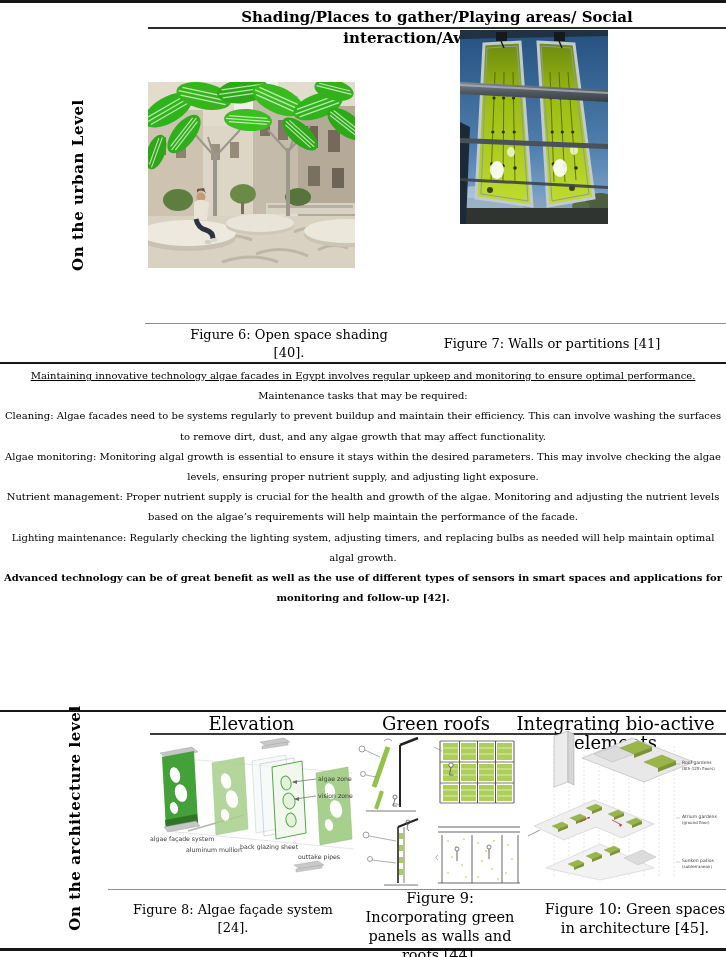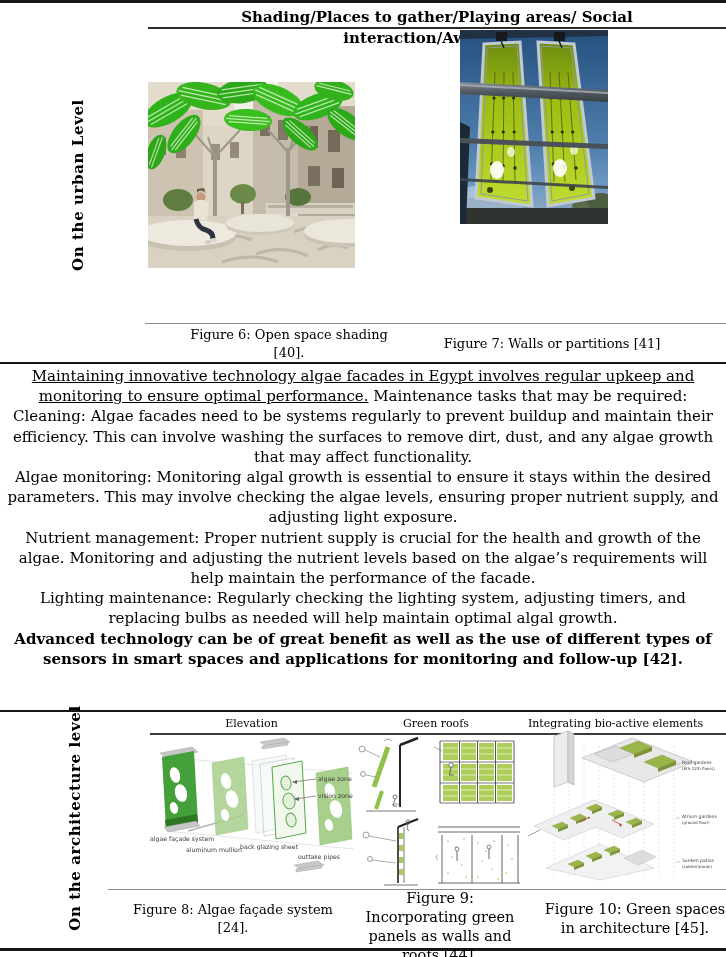--- a/index.html
+++ b/index.html
@@ -2,27 +2,27 @@
 <html><head>
 <meta charset="utf-8">
 <style>
   html,body{margin:0;padding:0;background:#fff;}
   .page{position:relative;width:726px;height:957px;background:#fff;overflow:hidden;
         font-family:"DejaVu Serif","Liberation Serif",serif;color:#000;}
   .abs{position:absolute;}
   .rule{position:absolute;background:#161616;}
   .thinrule{position:absolute;background:#8f8f8f;}
   .hdr{font-weight:bold;font-size:15px;text-align:center;line-height:21px;}
-  .colhdr{font-size:11px;text-align:center;line-height:19px;}
+  .colhdr{font-size:18px;text-align:center;line-height:19px;}
   .cap{font-size:13px;text-align:center;line-height:18px;}
   .capS{font-size:14.5px;text-align:center;line-height:19px;}
   .flexc{display:flex;align-items:center;justify-content:center;}
   .vlabel-box{position:absolute;display:flex;align-items:center;justify-content:center;}
   .vlabel{transform:rotate(-90deg);white-space:nowrap;font-weight:bold;font-size:15px;letter-spacing:.6px;}
-  .body-text{font-size:15px;line-height:20.2px;text-align:center;overflow:hidden;}
+  .body-text{font-size:10px;line-height:20.2px;text-align:center;overflow:hidden;}
   .body-text p{margin:0;}
   .uline{text-decoration:underline;}
   .boldnote{font-weight:bold;}
   svg{display:block;}
   svg text{font-family:"DejaVu Sans","Liberation Sans",sans-serif;fill:#3c3c3c;}
 </style>
 </head>
 <body>
 
 <div class="page">

